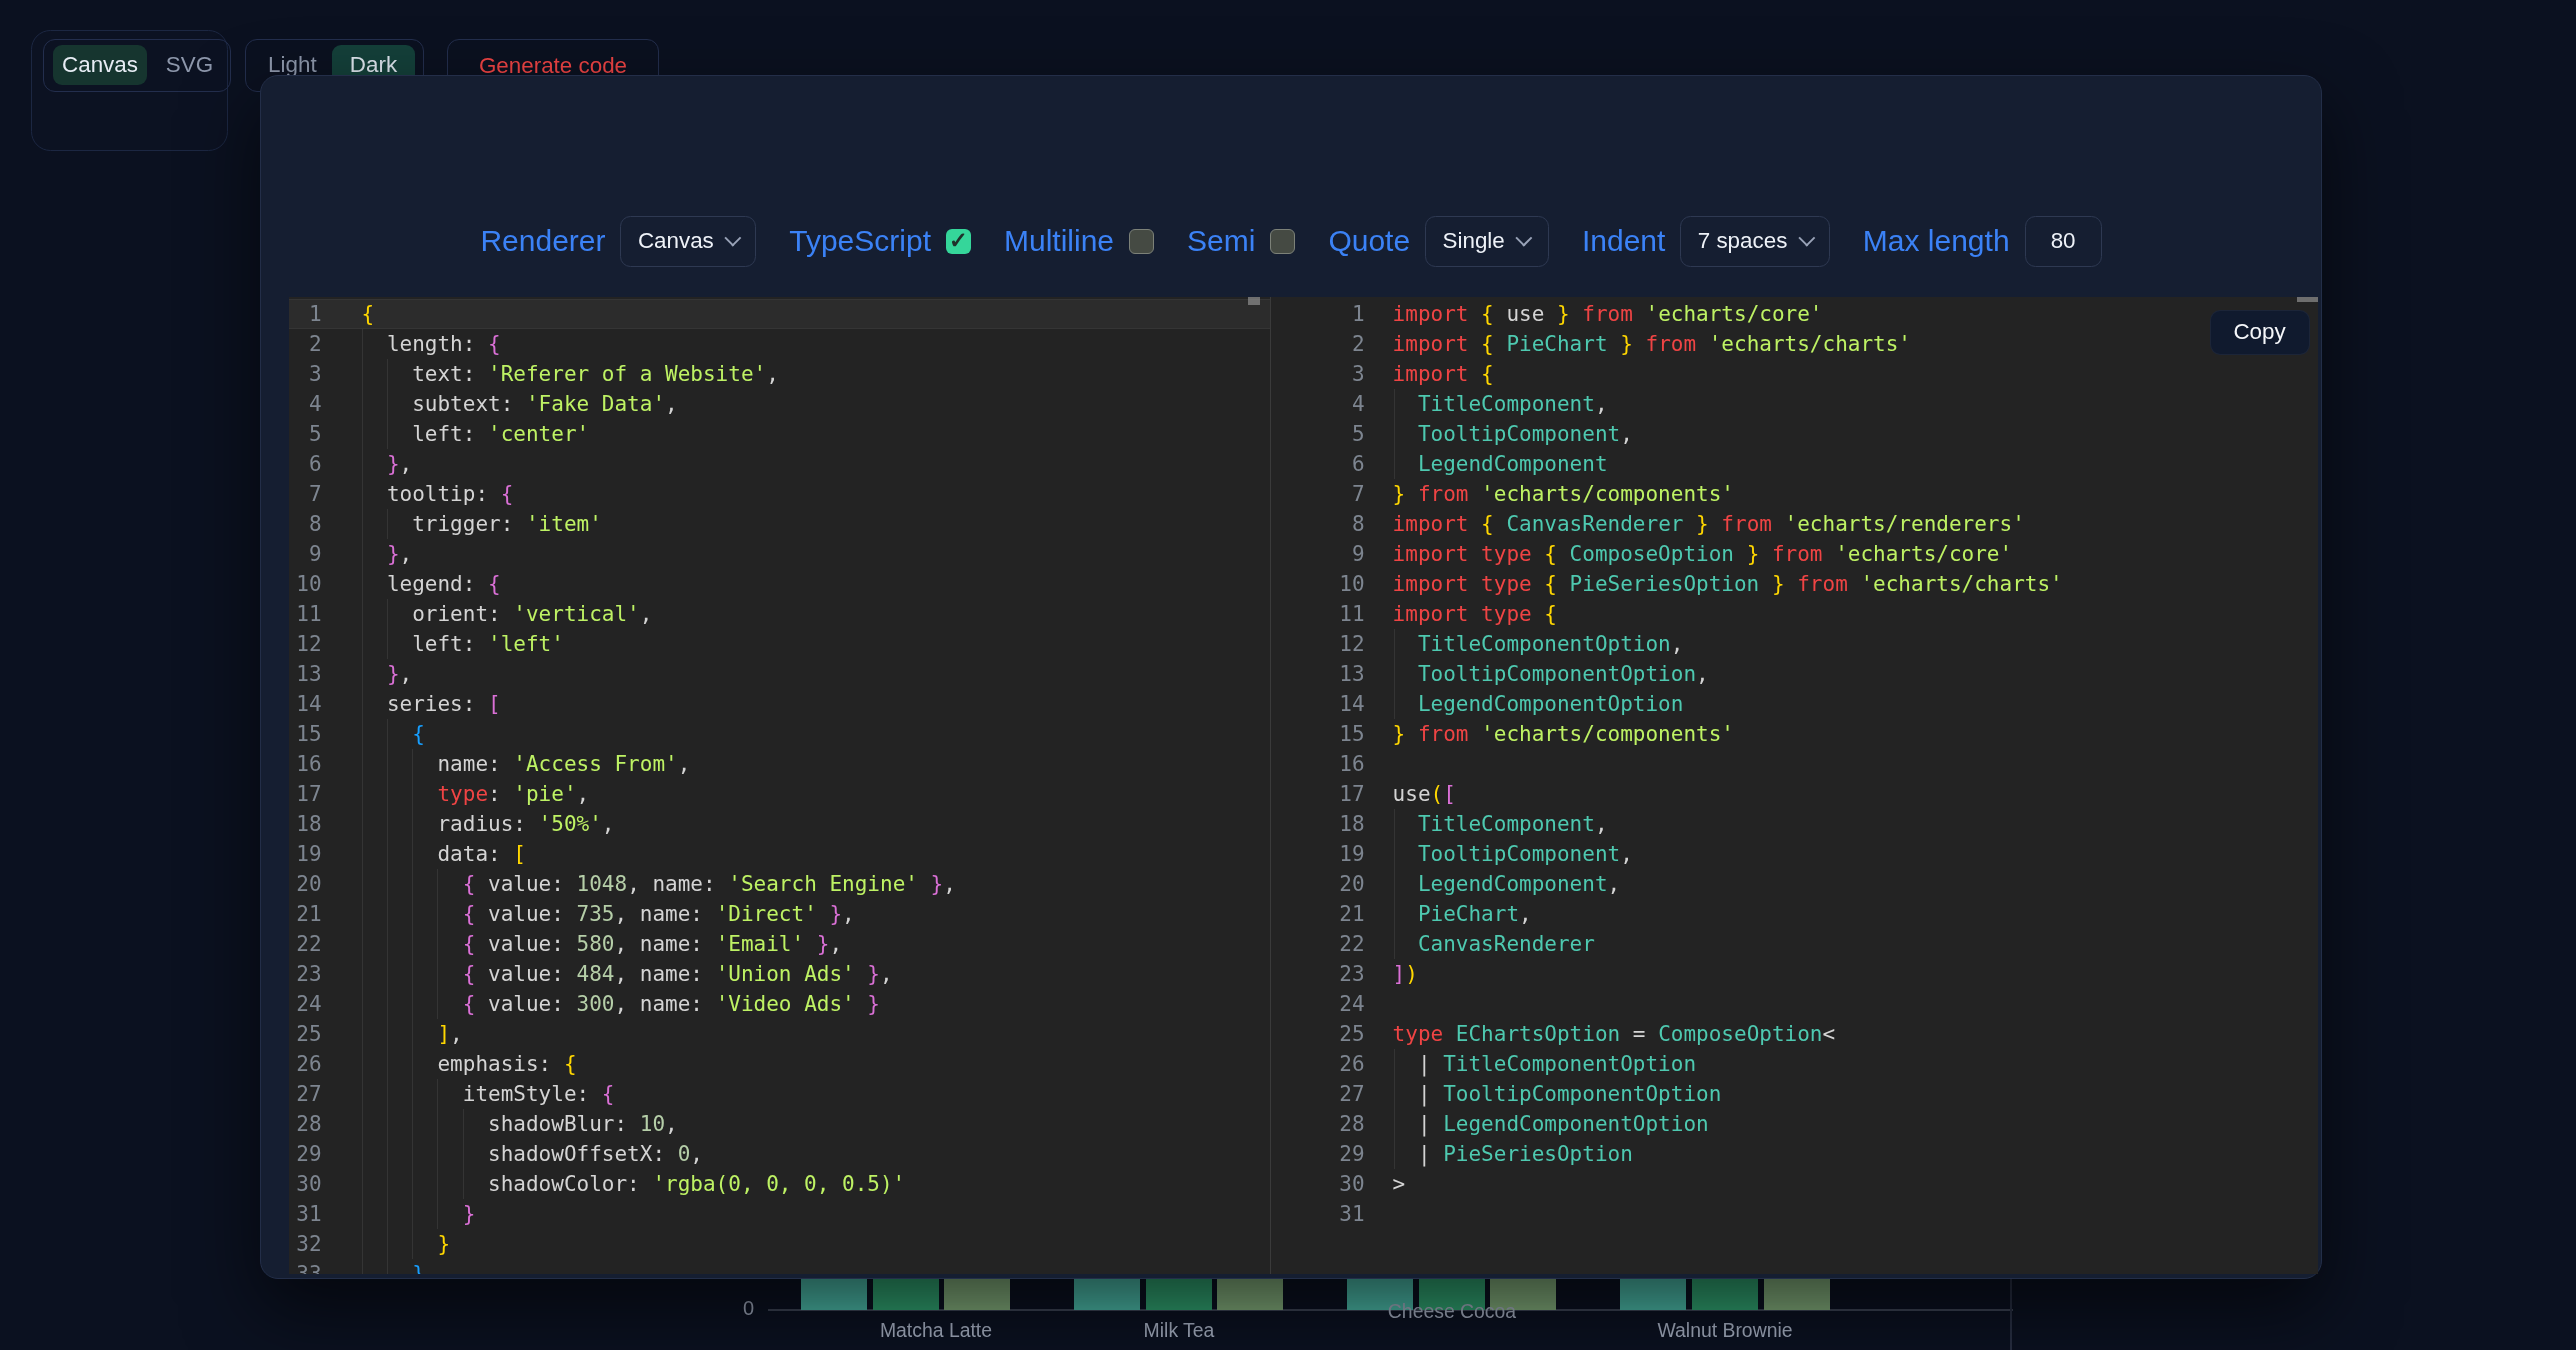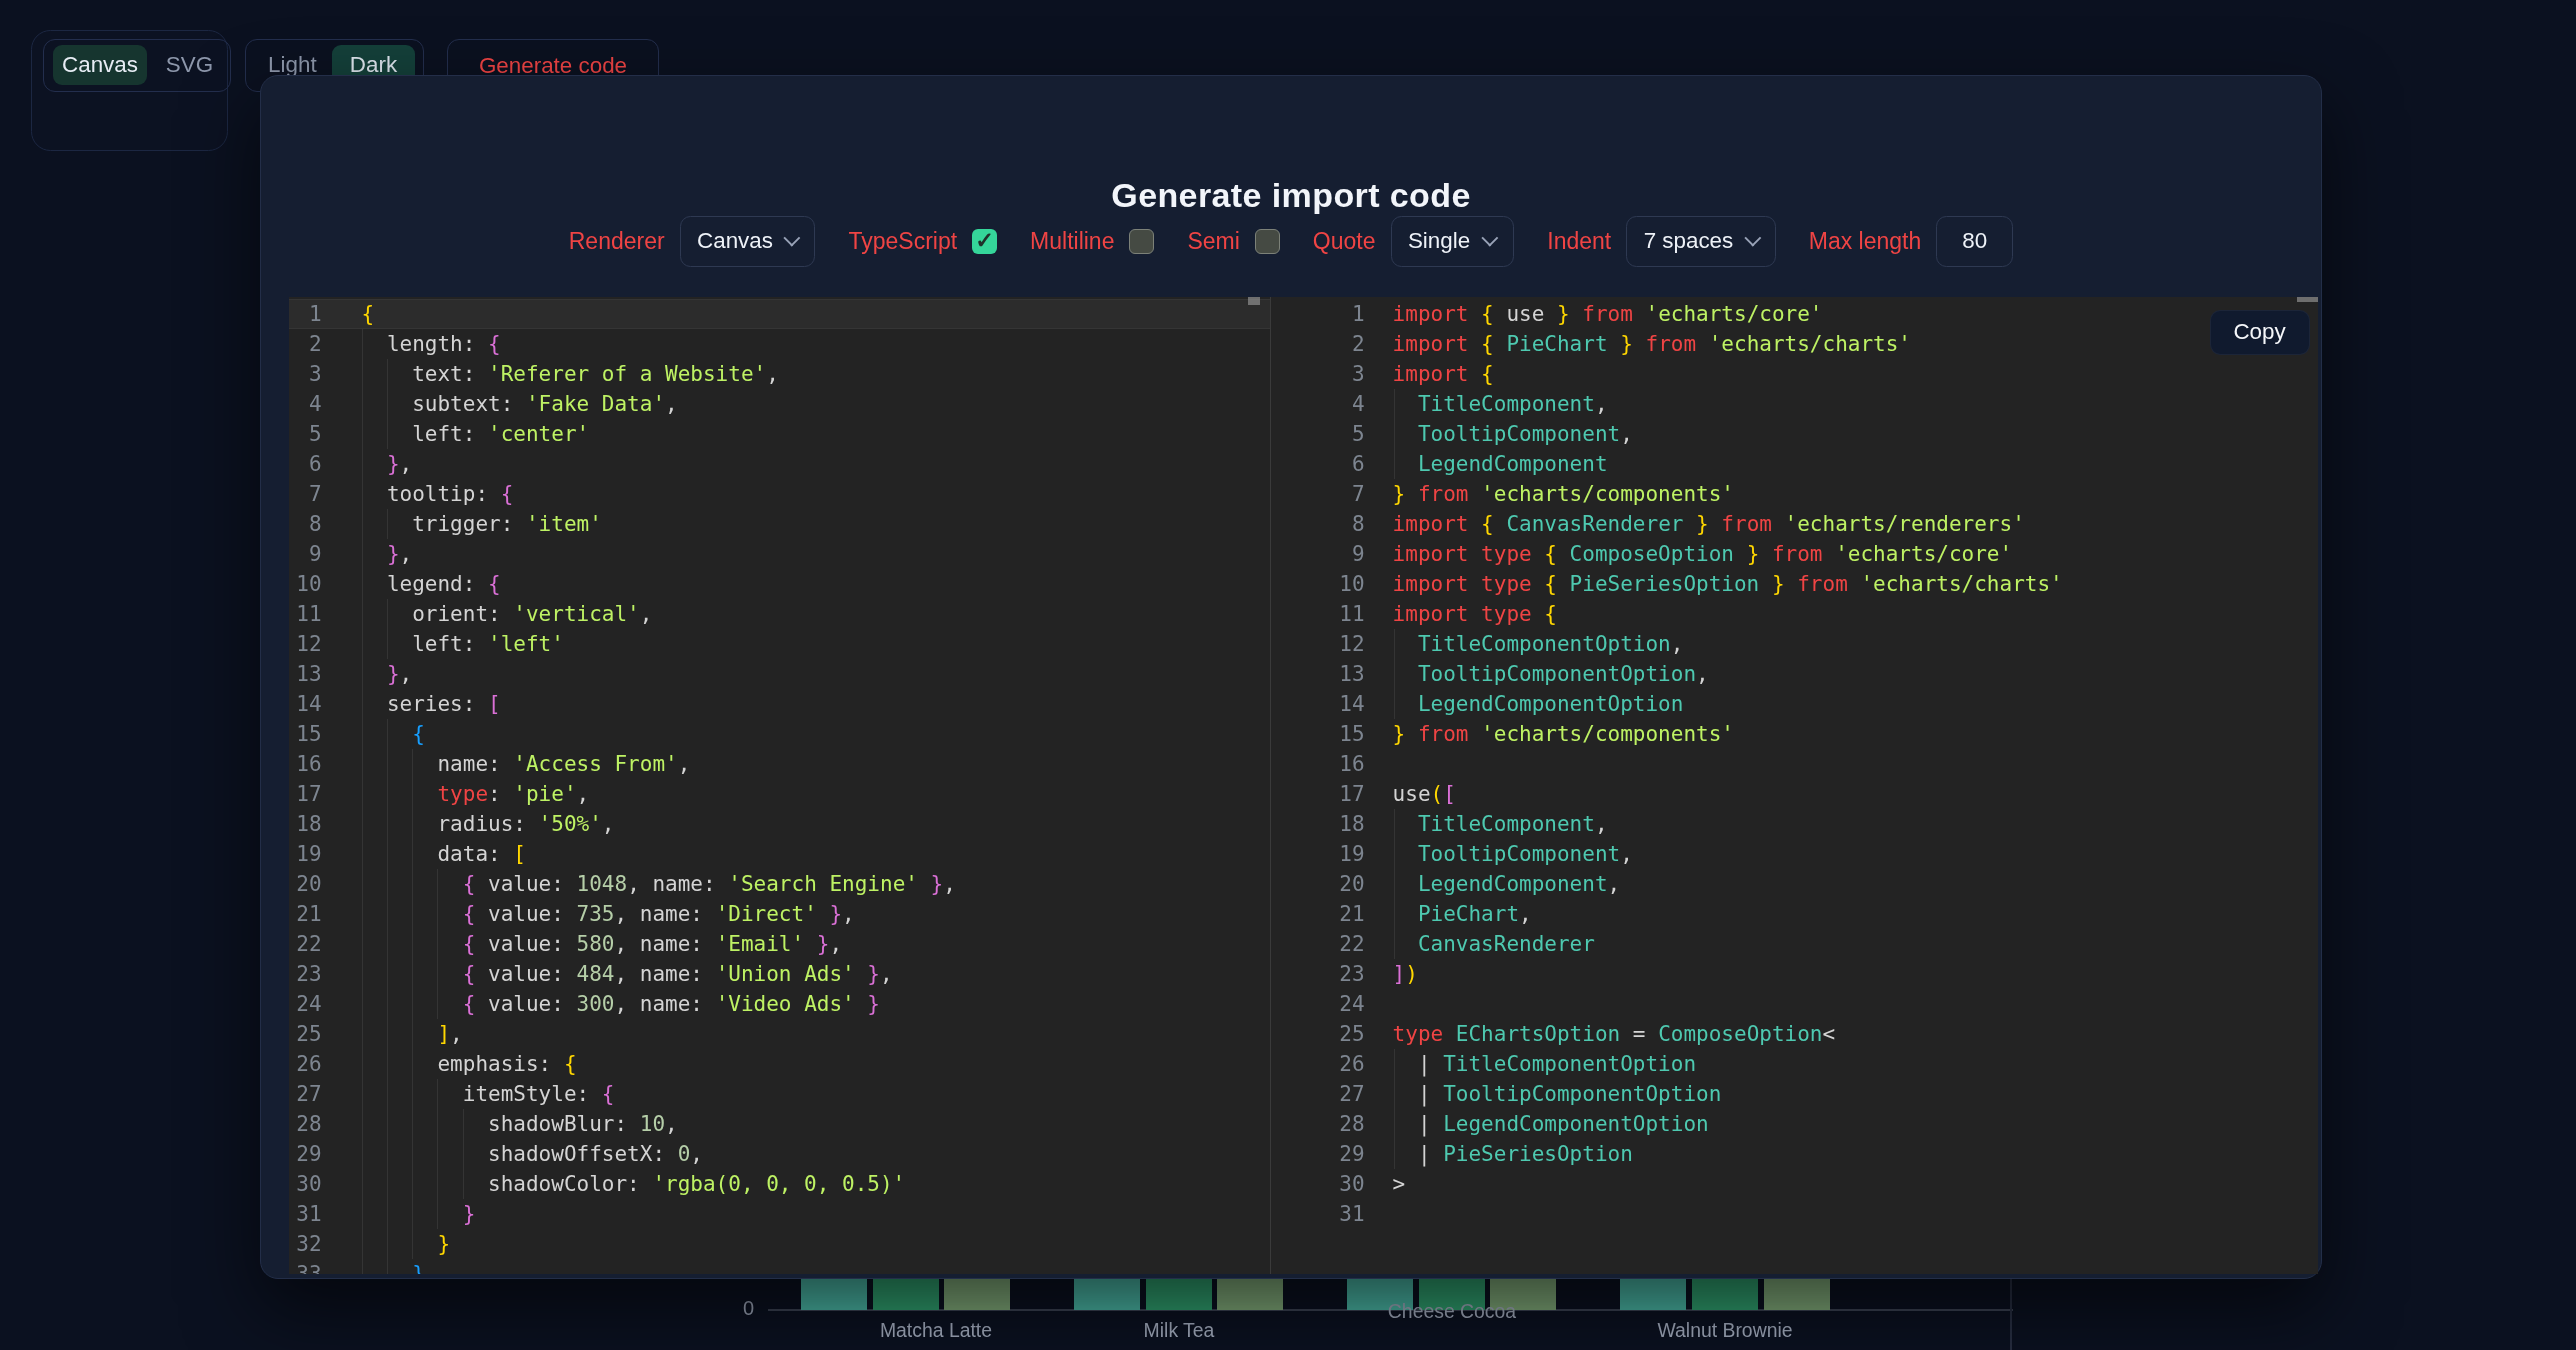--- a/index.html
+++ b/index.html
@@ -22,21 +22,21 @@
 
   
   .modal{position:absolute;left:260px;top:75px;width:2060px;height:1202px;background:#151e31;
          border:0.7px solid #232e48;border-radius:18px;box-shadow:0 30px 75px rgba(0,0,0,.6);z-index:10;}
   .modal-title{position:absolute;left:0;top:100px;width:100%;text-align:center;color:#f2f5fa;
                font-size:34px;font-weight:600;letter-spacing:0.4px;}
 
   .controls{position:absolute;left:0;top:139px;width:100%;height:52px;display:flex;
             align-items:center;justify-content:center;gap:33px;}
   .ctrl{display:flex;align-items:center;gap:15px;}
-  .ctrl-label{color:#ef4444;font-size:23px;}
+  .ctrl-label{color:#3b82f6;font-size:30px;}
   .select{height:49px;min-width:89px;border:1.5px solid #2e3952;border-radius:10.4px;display:flex;
           align-items:center;gap:13.4px;padding:0 16.4px;cursor:pointer;}
   .select .value{color:#eef2f8;font-size:22.4px;}
   .chev{width:9.7px;height:9.7px;border-right:2.2px solid #99a3b8;border-bottom:2.2px solid #99a3b8;
         transform:rotate(45deg);margin-top:-6px;}
   .cb{width:25px;height:25px;border-radius:6px;display:flex;align-items:center;justify-content:center;
       cursor:pointer;background:#454a43;border:1.5px solid #7c8178;box-sizing:border-box;}
   .cb.on{background:#35d69a;border:none;}
   .cb .mark{color:#20312b;font-size:22.4px;font-weight:bold;line-height:1;}
   .num-input{height:49px;width:75px;border:1.5px solid #2e3952;border-radius:10.4px;display:flex;
@@ -103,21 +103,20 @@
     </div>
   <div id="cats">
       <div class="cat-label" style="left: 802px; top: 1319px; width: 268px;">Matcha Latte</div>
       <div class="cat-label" style="left: 1045px; top: 1319px; width: 268px;">Milk Tea</div>
       <div class="cat-label" style="left: 1318px; top: 1300px; width: 268px;">Cheese Cocoa</div>
       <div class="cat-label" style="left: 1591px; top: 1319px; width: 268px;">Walnut Brownie</div>
     </div>
   <div class="chart-vline" style="left:2010px;top:1278px;height:73px;"></div>
 
   <div class="modal">
-    <div class="modal-title">Generate import code</div>
 
     <div class="controls">
       <div class="ctrl">
         <span class="ctrl-label">Renderer</span>
         <div class="select">
           <span class="value">Canvas</span>
           <span class="chev"></span>
         </div>
       </div>
       <div class="ctrl">

